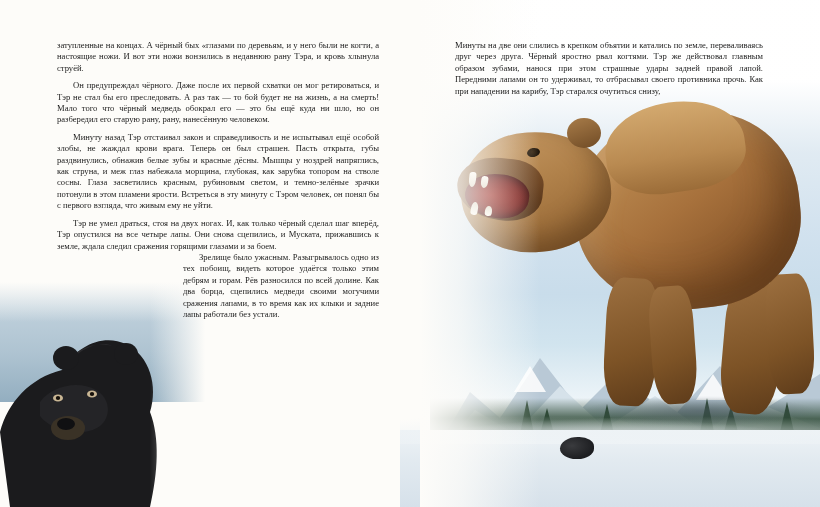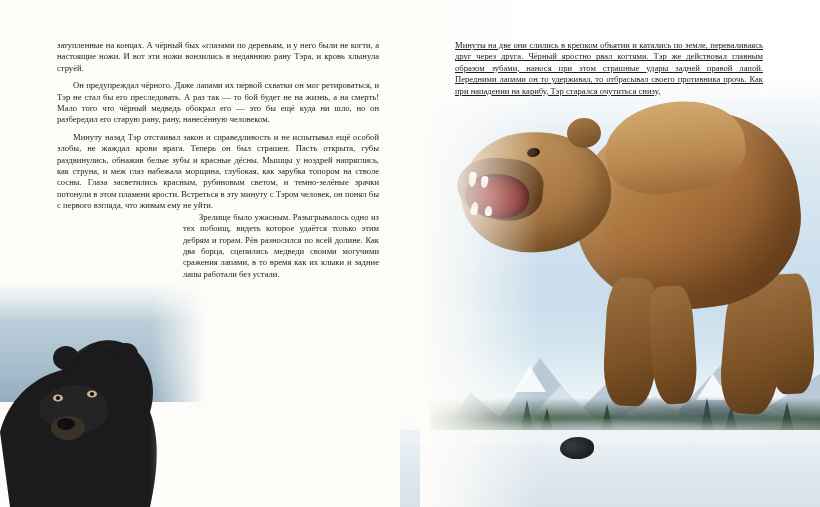--- a/index.html
+++ b/index.html
@@ -252,21 +252,20 @@
   }
   .col-left {
     left: 57px;
     top: 40px;
     width: 322px;
   }
   .col-right {
     left: 455px;
     top: 40px;
     width: 308px;
-    text-decoration: underline;
   }
   .col p {
     margin: 0 0 0 0;
     text-indent: 16px;
   }
   .col p.noindent { text-indent: 0; }
   .col p + p { margin-top: 6px; }
 
   
   .wrap-shape {
@@ -341,22 +340,23 @@
       <ellipse cx="92" cy="112" rx="2.2" ry="2" fill="#15100a"></ellipse>
       <ellipse cx="68" cy="146" rx="17" ry="12" fill="#3a3226"></ellipse>
       <ellipse cx="66" cy="142" rx="9" ry="6" fill="#101012"></ellipse>
     </svg>
     <div class="bear-left-fade"></div>
     <div class="bear-left-fade-r"></div>
   </div>
 
   <div class="col col-left">
     <p class="noindent">затупленные на концах. А чёрный бых «глазами по деревьям, и у него были не когти, а настоящие ножи. И вот эти ножи вонзились в недавнюю рану Тэра, и кровь хлынула струёй.</p>
-    <p>Он предупреждал чёрного. Даже лапами их первой схватки он мог ретироваться, и Тэр не стал бы его преследовать. А раз так — то бой будет не на жизнь, а на смерть! Мало того что чёрный медведь обокрал его — это бы ещё куда ни шло, но он разбередил его старую рану, рану, нанесённую человеком.</p>
+    <p>Он предупреждал чёрного. Даже после их первой схватки он мог ретироваться, и Тэр не стал бы его преследовать. А раз так — то бой будет не на жизнь, а на смерть! Мало того что чёрный медведь обокрал его — это бы ещё куда ни шло, но он разбередил его старую рану, рану, нанесённую человеком.</p>
     <p>Минуту назад Тэр отстаивал закон и справедливость и не испытывал ещё особой злобы, не жаждал крови врага. Теперь он был страшен. Пасть открыта, губы раздвинулись, обнажив белые зубы и красные дёсны. Мышцы у ноздрей напряглись, как струна, и меж глаз набежала морщина, глубокая, как зарубка топором на стволе сосны. Глаза засветились красным, рубиновым светом, и темно-зелёные зрачки потонули в этом пламени ярости. Встреться в эту минуту с Тэром человек, он понял бы с первого взгляда, что живым ему не уйти.</p>
+    <p>Тэр не умел драться, стоя на двух ногах. И, как только чёрный сделал шаг вперёд, Тэр опустился на все четыре лапы. Они снова сцепились, и Муската, прижавшись к земле, ждала следил сражения горящими глазами и за боем.</p>
     <div style="position:relative;">
       <div class="wrap-shape"></div>
       <p>Зрелище было ужасным. Разыгрывалось одно из тех побоищ, видеть которое удаётся только этим дебрям и горам. Рёв разносился по всей долине. Как два борца, сцепились медведи своими могучими сражения лапами, в то время как их клыки и задние лапы работали без устали.</p>
     </div>
   </div>
 
   <div class="col col-right">
     <p class="noindent">Минуты на две они слились в крепком объятии и катались по земле, переваливаясь друг через друга. Чёрный яростно рвал когтями. Тэр же действовал главным образом зубами, нанося при этом страшные удары задней правой лапой. Передними лапами он то удерживал, то отбрасывал своего противника прочь. Как при нападении на карибу, Тэр старался очутиться снизу,</p>
   </div>
 

